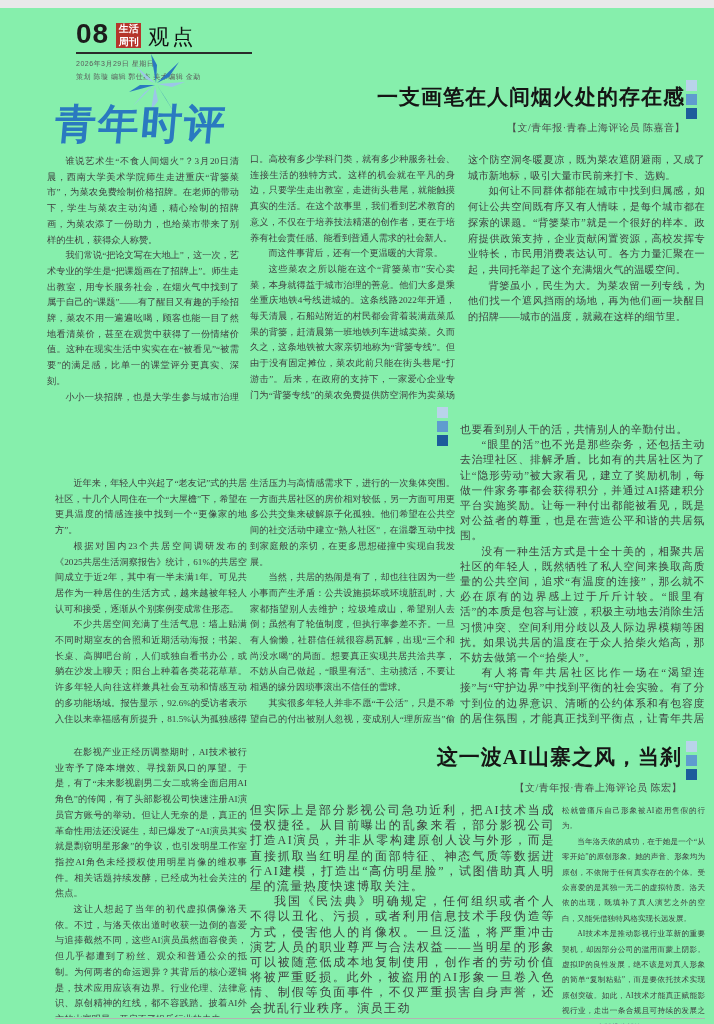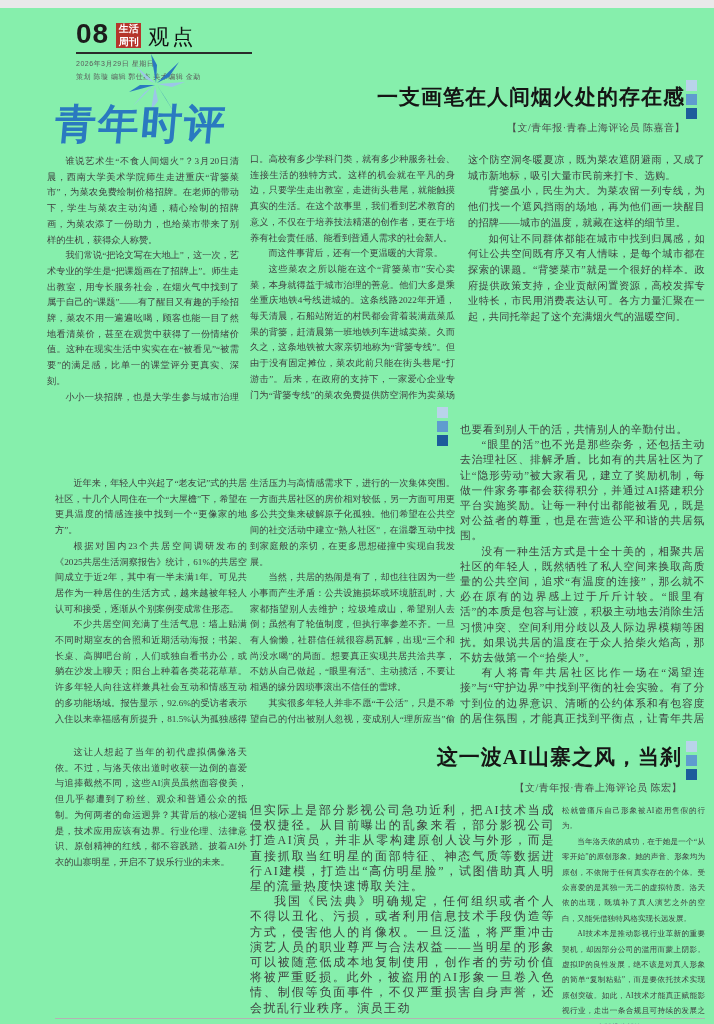--- a/index.html
+++ b/index.html
@@ -102,22 +102,22 @@
       <p>我们常说“把论文写在大地上”，这一次，艺术专业的学生是“把课题画在了招牌上”。师生走出教室，用专长服务社会，在烟火气中找到了属于自己的“课题”——有了醒目又有趣的手绘招牌，菜农不用一遍遍吆喝，顾客也能一目了然地看清菜价，甚至在观赏中获得了一份情绪价值。这种在现实生活中实实在在“被看见”“被需要”的满足感，比单一的课堂评分更真实、深刻。</p>
       <p>小小一块招牌，也是大学生参与城市治理的小切</p>
     </div>
   <div class="col n  a1c2">
       <p class="cont">口。高校有多少学科门类，就有多少种服务社会、连接生活的独特方式。这样的机会就在平凡的身边，只要学生走出教室，走进街头巷尾，就能触摸真实的生活。在这个故事里，我们看到艺术教育的意义，不仅在于培养技法精湛的创作者，更在于培养有社会责任感、能看到普通人需求的社会新人。</p>
       <p>而这件事背后，还有一个更温暖的大背景。</p>
       <p>这些菜农之所以能在这个“背篓菜市”安心卖菜，本身就得益于城市治理的善意。他们大多是乘坐重庆地铁4号线进城的。这条线路2022年开通，每天清晨，石船站附近的村民都会背着装满蔬菜瓜果的背篓，赶清晨第一班地铁列车进城卖菜。久而久之，这条地铁被大家亲切地称为“背篓专线”。但由于没有固定摊位，菜农此前只能在街头巷尾“打游击”。后来，在政府的支持下，一家爱心企业专门为“背篓专线”的菜农免费提供防空洞作为卖菜场地。</p>
     </div>
   <div class="col w1 a1c3">
       <p class="cont">这个防空洞冬暖夏凉，既为菜农遮阴避雨，又成了城市新地标，吸引大量市民前来打卡、选购。</p>
+      <p>如何让不同群体都能在城市中找到归属感，如何让公共空间既有序又有人情味，是每个城市都在探索的课题。“背篓菜市”就是一个很好的样本。政府提供政策支持，企业贡献闲置资源，高校发挥专业特长，市民用消费表达认可。各方力量汇聚在一起，共同托举起了这个充满烟火气的温暖空间。</p>
       <p>背篓虽小，民生为大。为菜农留一列专线，为他们找一个遮风挡雨的场地，再为他们画一块醒目的招牌——城市的温度，就藏在这样的细节里。</p>
-      <p>如何让不同群体都能在城市中找到归属感，如何让公共空间既有序又有人情味，是每个城市都在探索的课题。“背篓菜市”就是一个很好的样本。政府提供政策支持，企业贡献闲置资源，高校发挥专业特长，市民用消费表达认可。各方力量汇聚在一起，共同托举起了这个充满烟火气的温暖空间。</p>
     </div>
 
   <div class="article-title t2">
   </div>
   <div class="squares sq-a2">
       <i style="background: rgb(185, 211, 234);"></i>
       <i style="background: rgb(95, 156, 207);"></i>
       <i style="background: rgb(29, 92, 155);"></i>
     </div>
   <div class="col n  a2c1">
@@ -140,20 +140,21 @@
   <div class="article-title t3">
     <h1>这一波AI山寨之风，当刹</h1>
     <div class="byline">【文/青年报·青春上海评论员 陈宏】</div>
   </div>
   <div class="squares sq-a3">
       <i style="background: rgb(185, 211, 234);"></i>
       <i style="background: rgb(95, 156, 207);"></i>
       <i style="background: rgb(29, 92, 155);"></i>
     </div>
   <div class="col n  a3c1">
+      <p>在影视产业正经历调整期时，AI技术被行业寄予了降本增效、寻找新风口的厚望。于是，有了“未来影视剧男二女二或将全面启用AI角色”的传闻，有了头部影视公司快速注册AI演员官方账号的举动。但让人无奈的是，真正的革命性用法还没诞生，却已爆发了“AI演员其实就是剽窃明星形象”的争议，也引发明星工作室指控AI角色未经授权使用明星肖像的维权事件。相关话题持续发酵，已经成为社会关注的焦点。</p>
       <p>这让人想起了当年的初代虚拟偶像洛天依。不过，与洛天依出道时收获一边倒的喜爱与追捧截然不同，这些AI演员虽然面容俊美，但几乎都遭到了粉丝、观众和普通公众的抵制。为何两者的命运迥异？其背后的核心逻辑是，技术应用应该有边界。行业伦理、法律意识、原创精神的红线，都不容践踏。披着AI外衣的山寨明星，开启不了娱乐行业的未来。</p>
     </div>
   <div class="col w3 a3c2">
       <p class="cont">但实际上是部分影视公司急功近利，把AI技术当成侵权捷径。从目前曝出的乱象来看，部分影视公司打造AI演员，并非从零构建原创人设与外形，而是直接抓取当红明星的面部特征、神态气质等数据进行AI建模，打造出“高仿明星脸”，试图借助真人明星的流量热度快速博取关注。</p>
       <p>我国《民法典》明确规定，任何组织或者个人不得以丑化、污损，或者利用信息技术手段伪造等方式，侵害他人的肖像权。一旦泛滥，将严重冲击演艺人员的职业尊严与合法权益——当明星的形象可以被随意低成本地复制使用，创作者的劳动价值将被严重贬损。此外，被盗用的AI形象一旦卷入色情、制假等负面事件，不仅严重损害自身声誉，还会扰乱行业秩序。演员王劲</p>
     </div>
   <div class="col s  a3c3">
       <p class="cont">松就曾痛斥自己形象被AI盗用售假的行为。</p>
       <p>当年洛天依的成功，在于她是一个“从零开始”的原创形象。她的声音、形象均为原创，不依附于任何真实存在的个体。受众喜爱的是其独一无二的虚拟特质。洛天依的出现，既填补了真人演艺之外的空白，又能凭借独特风格实现长远发展。</p>
       <p>AI技术本是推动影视行业革新的重要契机，却因部分公司的滥用而蒙上阴影。虚拟IP的良性发展，绝不该是对真人形象的简单“复制粘贴”，而是要依托技术实现原创突破。如此，AI技术才能真正赋能影视行业，走出一条合规且可持续的发展之路。</p>

